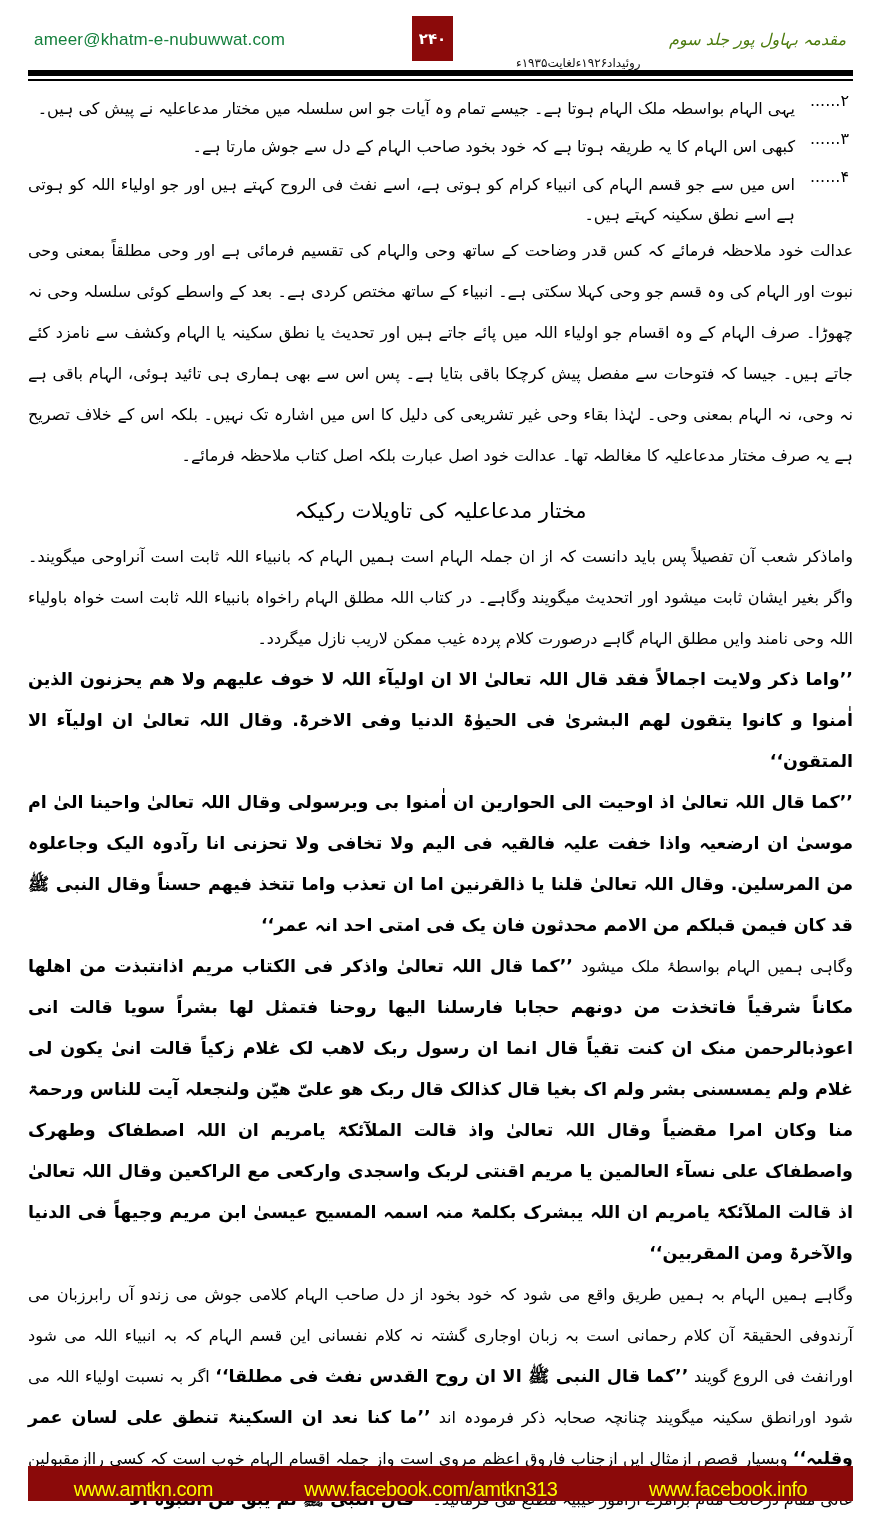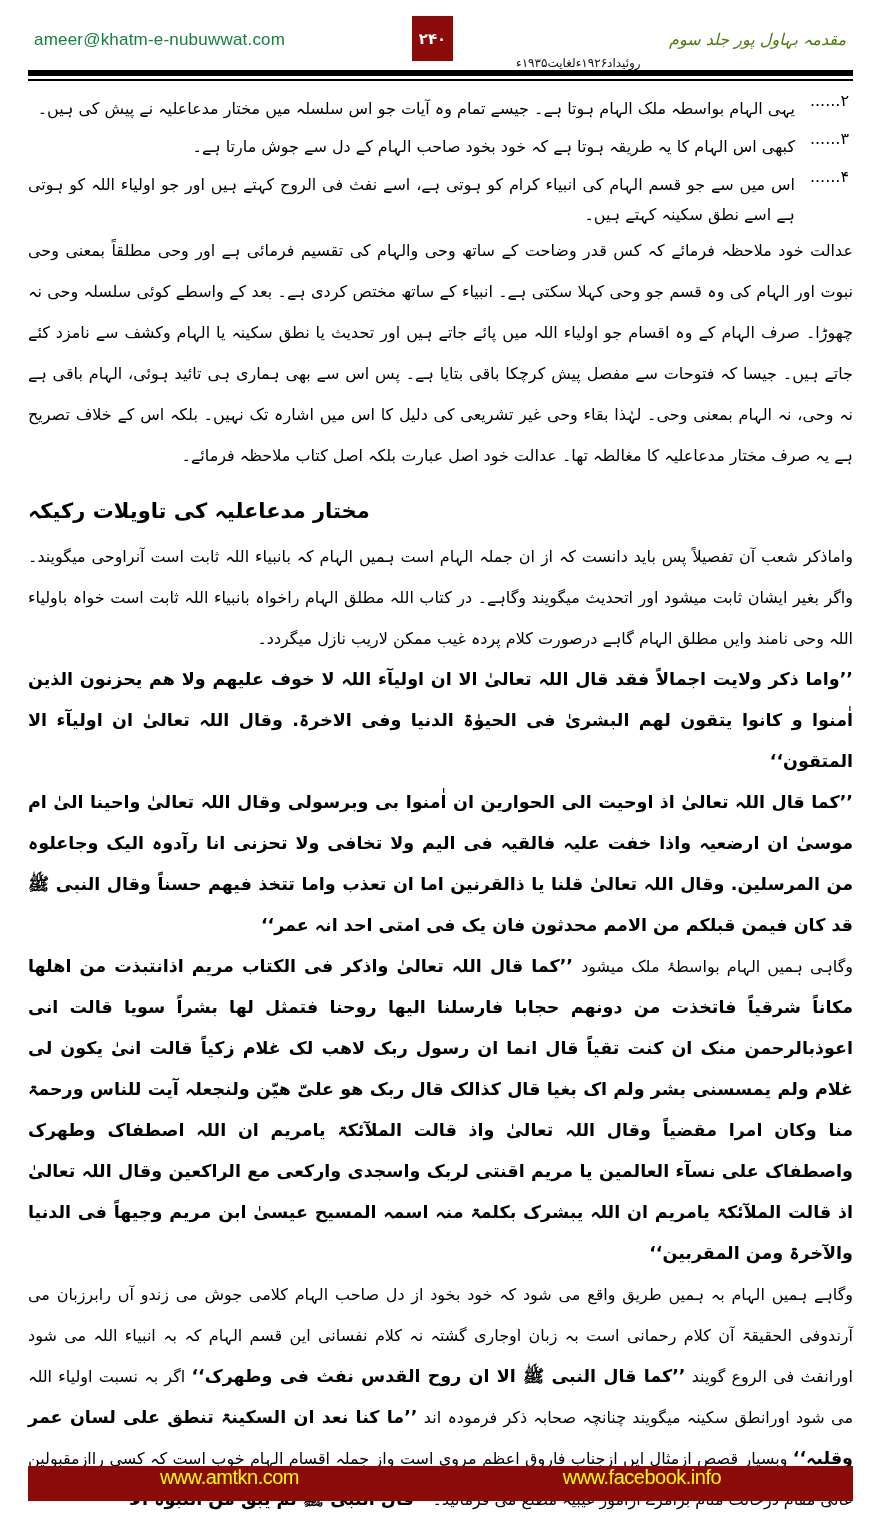--- a/index.html
+++ b/index.html
@@ -14,23 +14,23 @@
     .rule-thick { position: absolute; left: 28px; top: 70px; width: 825px; height: 6px; background: #000; }
     .rule-thin { position: absolute; left: 28px; top: 79px; width: 825px; height: 2px; background: #000; }
 
     .content { position: absolute; left: 28px; top: 86px; width: 825px; direction: rtl; text-align: justify; }
     .para { font-size: 17px; line-height: 41px; }
     .para.u { font-size: 16px; line-height: 41px; }
     .para.ar { font-size: 17.5px; font-weight: bold; line-height: 41px; }
     .numbered { display: flex; direction: rtl; font-size: 16px; line-height: 30px; }
     .num { width: 58px; flex: 0 0 58px; text-align: right; padding-right: 4px; }
     .num-text { flex: 1; margin-top: 8px; }
-    .heading { font-size: 21px; font-weight: bold; line-height: 50px; margin-top: 10px; text-align: left; }
+    .heading { font-size: 21px; font-weight: normal; line-height: 50px; margin-top: 10px; text-align: center; }
 
-    .footer { position: absolute; left: 28px; top: 1466px; width: 825px; height: 35px; background: #8b0a0a; display: flex; align-items: flex-start; justify-content: space-around; }
+    .footer { position: absolute; left: 28px; top: 1466px; width: 825px; height: 35px; background: #8b0a0a; display: flex; align-items: flex-end; justify-content: space-around; }
     .footer a { font-family: "Liberation Sans", sans-serif; color: #ffff00; font-size: 20px; text-decoration: none; letter-spacing: -0.5px; }
   </style>
 </head>
 <body>
 
 <div class="header">
   <span class="email">ameer@khatm-e-nubuwwat.com</span>
   <div class="page-num-box">
     <span>۲۴۰</span>
   </div>
@@ -60,24 +60,25 @@
 
   <p class="para u">واماذکر شعب آن تفصیلاً پس باید دانست کہ از ان جملہ الہام است ہمیں الہام کہ بانبیاء اللہ ثابت است آنراوحی میگویند۔ واگر بغیر ایشان ثابت میشود اور اتحدیث میگویند وگاہے۔ در کتاب اللہ مطلق الہام راخواہ بانبیاء اللہ ثابت است خواہ باولیاء اللہ وحی نامند وایں مطلق الہام گاہے درصورت کلام پردہ غیب ممکن لاریب نازل میگردد۔</p>
   <p class="para ar">’’واما ذکر ولایت اجمالاً فقد قال اللہ تعالیٰ الا ان اولیآء اللہ لا خوف علیھم ولا ھم یحزنون الذین اٰمنوا و کانوا یتقون لھم البشریٰ فی الحیوٰۃ الدنیا وفی الاخرۃ. وقال اللہ تعالیٰ ان اولیآء الا المتقون‘‘</p>
   <p class="para ar">’’کما قال اللہ تعالیٰ اذ اوحیت الی الحوارین ان اٰمنوا بی وبرسولی وقال اللہ تعالیٰ واحینا الیٰ ام موسیٰ ان ارضعیہ واذا خفت علیہ فالقیہ فی الیم ولا تخافی ولا تحزنی انا رآدوہ الیک وجاعلوہ من المرسلین. وقال اللہ تعالیٰ قلنا یا ذالقرنین اما ان تعذب واما تتخذ فیھم حسناً وقال النبی ﷺ قد کان فیمن قبلکم من الامم محدثون فان یک فی امتی احد انہ عمر‘‘</p>
   <p class="para ar">
     <span style="font-weight:normal;font-size:16px;margin-top:13px;">وگاہی ہمیں الہام بواسطۂ ملک میشود</span>
     <span>’’کما قال اللہ تعالیٰ واذکر فی الکتاب مریم اذانتبذت من اھلھا مکاناً شرقیاً فاتخذت من دونھم حجابا فارسلنا الیھا روحنا فتمثل لھا بشراً سویا قالت انی اعوذبالرحمن منک ان کنت تقیاً قال انما ان رسول ربک لاھب لک غلام زکیاً قالت انیٰ یکون لی غلام ولم یمسسنی بشر ولم اک بغیا قال کذالک قال ربک ھو علیّ ھیّن ولنجعلہ آیت للناس ورحمۃ منا وکان امرا مقضیاً وقال اللہ تعالیٰ واذ قالت الملآئکۃ یامریم ان اللہ اصطفاک وطھرک واصطفاک علی نسآء العالمین یا مریم اقنتی لربک واسجدی وارکعی مع الراکعین وقال اللہ تعالیٰ اذ قالت الملآئکۃ یامریم ان اللہ یبشرک بکلمۃ منہ اسمہ المسیح عیسیٰ ابن مریم وجیھاً فی الدنیا والآخرۃ ومن المقربین‘‘</span>
   </p>
   <p class="para u">
     <span>وگاہے ہمیں الہام بہ ہمیں طریق واقع می شود کہ خود بخود از دل صاحب الہام کلامی جوش می زندو آں رابرزبان می آرندوفی الحقیقۃ آن کلام رحمانی است بہ زبان اوجاری گشتہ نہ کلام نفسانی این قسم الہام کہ بہ انبیاء اللہ می شود اورانفث فی الروع گویند</span>
-    <span style="font-weight:bold;font-size:17.5px;">’’کما قال النبی ﷺ الا ان روح القدس نفث فی وطھرک‘‘</span>
+    <span style="font-weight:bold;font-size:17.5px;">’’کما قال النبی ﷺ الا ان روح القدس نفث فی مطلقا‘‘</span>
     <span>اگر بہ نسبت اولیاء اللہ می شود اورانطق سکینہ میگویند چنانچہ صحابہ ذکر فرمودہ اند</span>
     <span style="font-weight:bold;font-size:17.5px;">’’ما کنا نعد ان السکینۃ تنطق علی لسان عمر وقلبہ‘‘</span>
     <span>وبسیار قصص ازمثال ایں ازجناب فاروق اعظم مروی است واز جملہ اقسام الہام خوب است کہ کسی راازمقبولین عالی مقام درحالت منام برامرے ازامور غیبیہ مطلع می فرمانید۔</span>
     <span style="font-weight:bold;font-size:17.5px;">’’قال النبی ﷺ لم یبق من النّبوۃ الا</span>
   </p>
 </div>
 
 <div class="footer">
   <a>www.amtkn.com</a>
+  <a>www.facebook.com/amtkn313</a>
   <a>www.facebook.info</a>
 </div>
 
 </body></html>

